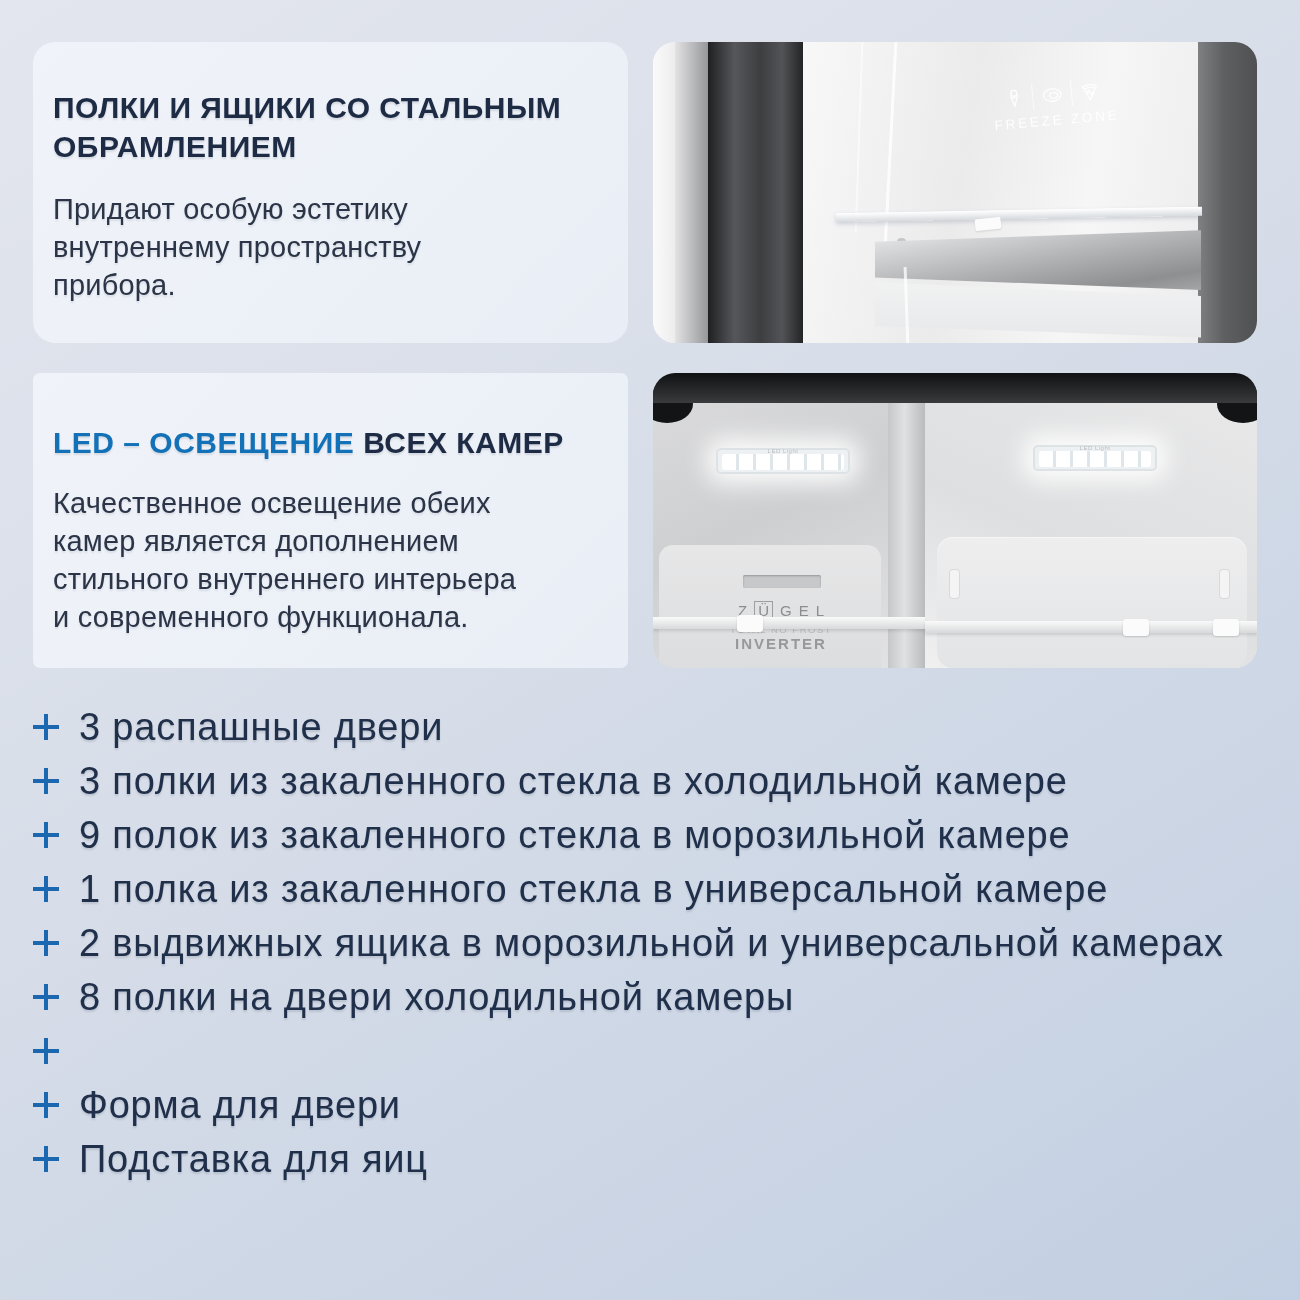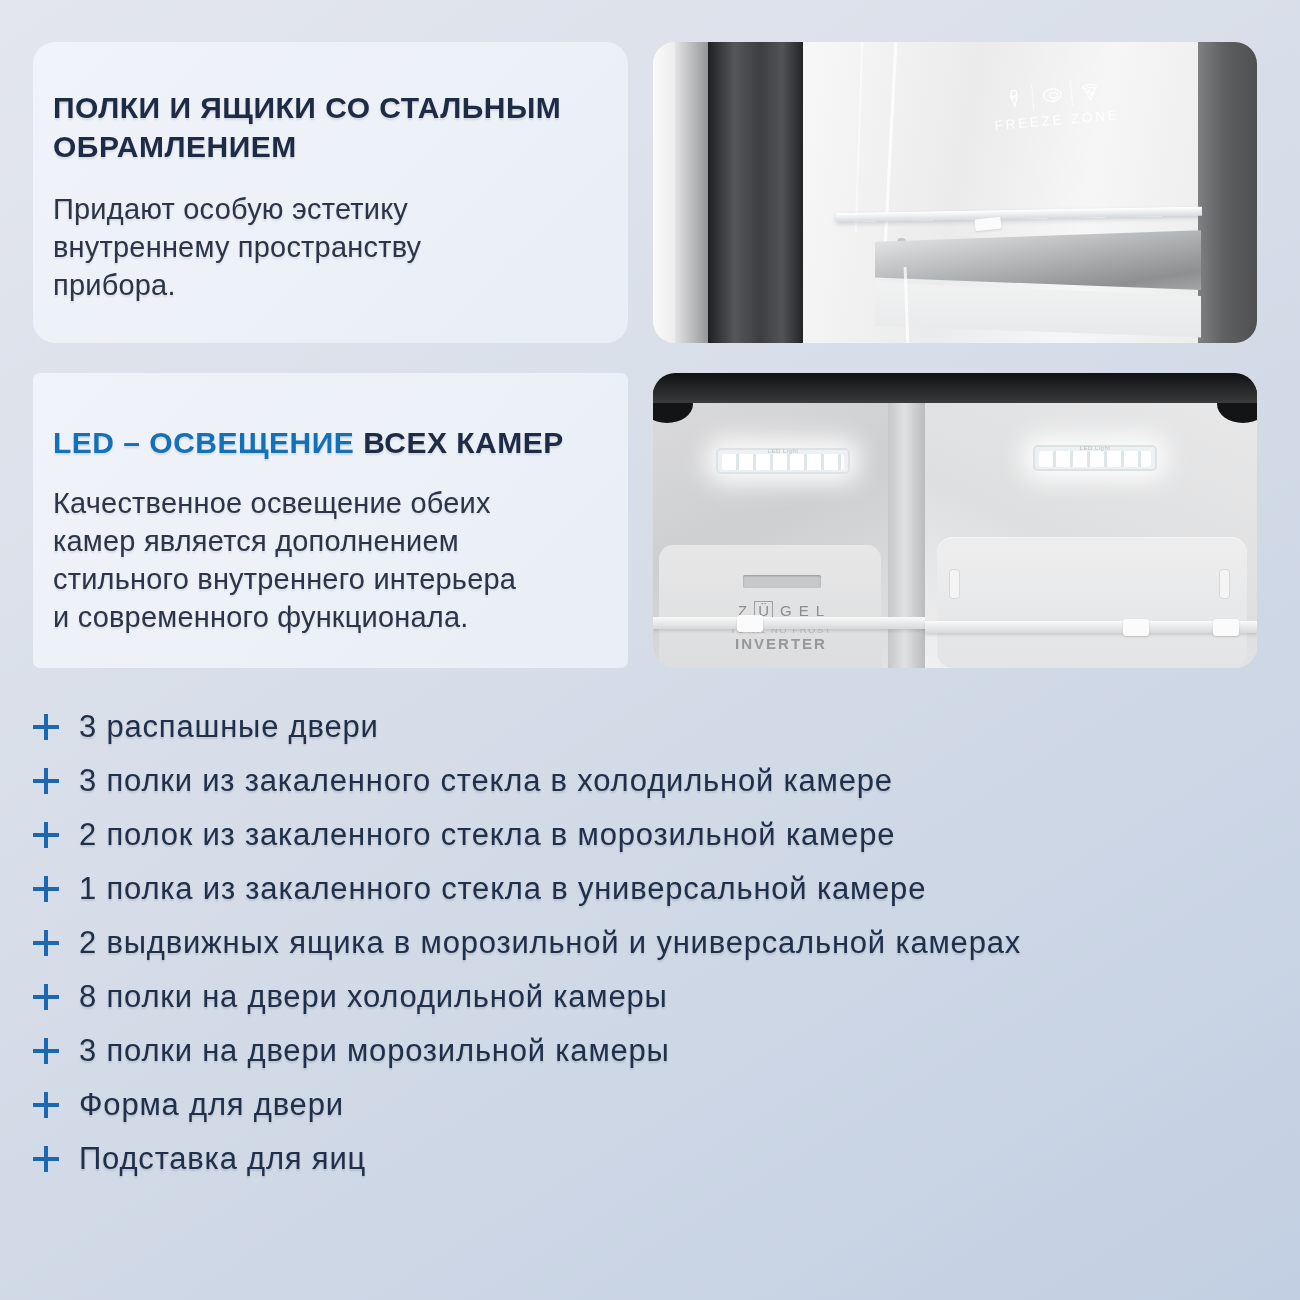--- a/index.html
+++ b/index.html
@@ -115,21 +115,21 @@
   .pl-inverter { left:58px; top:262px; width:140px; text-align:center; font-weight:bold;
                  letter-spacing:2px; color:#96989a; font-size:15px; z-index:5; }
 
   
   .features { position:absolute; left:33px; top:712px; margin:0; padding:0; list-style:none; }
   .feature { display:flex; align-items:center; gap:20px; height:30px; margin-bottom:24px; }
   .plus { position:relative; width:26px; height:26px; flex:0 0 26px; }
   .plus::before, .plus::after { content:""; position:absolute; background:#1b67b0; }
   .plus::before { left:11px; top:0; width:4px; height:26px; }
   .plus::after  { left:0; top:11px; width:26px; height:4px; }
-  .feature-text { font-size:31px; color:#20304b; letter-spacing:.8px; white-space:nowrap;
+  .feature-text { font-size:38px; color:#20304b; letter-spacing:.8px; white-space:nowrap;
                   text-shadow:0 2px 2px rgba(30,40,60,.14); }
   .smallcaps { font-variant:small-caps; letter-spacing:1.5px; }
 </style>
 </head>
 <body>
 
 <div class="page">
 
   <section class="card card-steel">
     <h2>ПОЛКИ И ЯЩИКИ СО СТАЛЬНЫМ
@@ -225,37 +225,36 @@
       <li class="feature">
         <span class="plus"></span>
         <span class="feature-text"><span>3 распашные двери</span></span>
       </li>
       <li class="feature">
         <span class="plus"></span>
         <span class="feature-text"><span>3 полки из закаленного стекла в холодильной камере</span></span>
       </li>
       <li class="feature">
         <span class="plus"></span>
-        <span class="feature-text"><span>2 полок из закаленного стекла в морозильной камере</span></span>
+        <span class="feature-text"><span>9 полок из закаленного стекла в морозильной камере</span></span>
       </li>
       <li class="feature">
         <span class="plus"></span>
         <span class="feature-text"><span>1 полка из закаленного стекла в универсальной камере</span></span>
       </li>
       <li class="feature">
         <span class="plus"></span>
         <span class="feature-text"><span>2 выдвижных ящика в морозильной и универсальной камерах</span></span>
       </li>
       <li class="feature">
         <span class="plus"></span>
         <span class="feature-text"><span>8 полки на двери холодильной камеры</span></span>
       </li>
       <li class="feature">
         <span class="plus"></span>
-        <span class="feature-text"><span>3 полки на двери морозильной камеры</span></span>
       </li>
       <li class="feature">
         <span class="plus"></span>
         <span class="feature-text"><span>Форма для двери</span></span>
       </li>
       <li class="feature">
         <span class="plus"></span>
         <span class="feature-text"><span>Подставка для яиц</span></span>
       </li>
     </ul>

